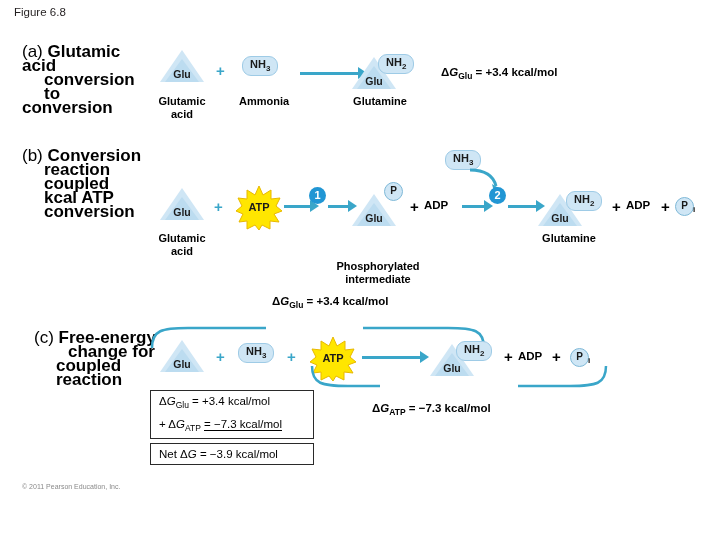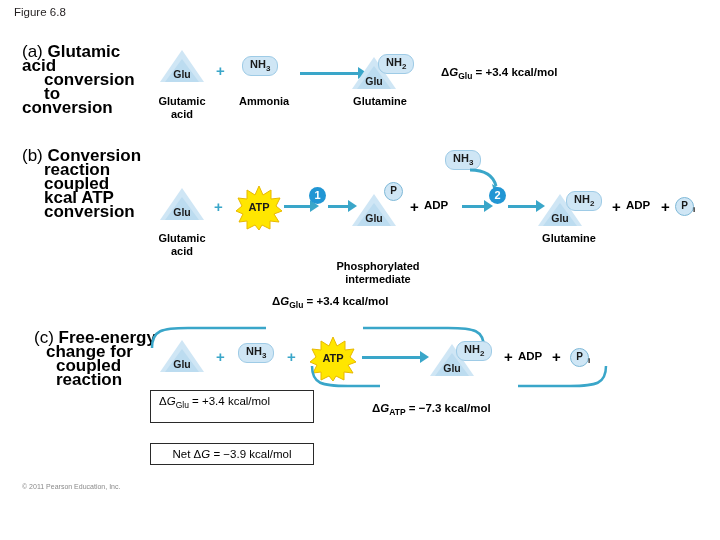--- a/index.html
+++ b/index.html
@@ -223,21 +223,21 @@
 
 <div class="plus-dark" style="left:612px; top:198px;">+</div>
 <div class="abs label-bold" style="left:626px; top:199px;">ADP</div>
 <div class="plus-dark" style="left:661px; top:198px;">+</div>
 <div class="pcirc" style="left:675px; top:197px;">P</div>
 <div class="pi-sub abs" style="left:693px; top:205px;">i</div>
 
 <div class="abs sect" style="left:34px; top:331px; width:130px;">
   <span class="tag">(c)</span>
   <span class="txt">Free-energy</span><br>
-  <span class="txt" style="margin-left:12px;">change for</span><br>
+  <span class="txt" style="margin-left:34px;">change for</span><br>
   <span class="txt" style="margin-left:22px;">coupled</span><br>
   <span class="txt" style="margin-left:22px;">reaction</span>
 </div>
 
 <div class="abs dg" style="left:272px; top:295px;">Δ<i>G</i><sub>Glu</sub> = +3.4 kcal/mol</div>
 <svg class="abs" style="left:148px; top:312px;" width="340" height="38">
   <path d="M4,36 C4,18 14,16 40,16 L118,16" stroke="#3aa6c9" stroke-width="2.5" fill="none"></path>
   <path d="M336,36 C336,18 326,16 300,16 L215,16" stroke="#3aa6c9" stroke-width="2.5" fill="none"></path>
 </svg>
 
@@ -275,18 +275,19 @@
 <div class="pi-sub abs" style="left:588px; top:356px;">i</div>
 
 <svg class="abs" style="left:310px; top:366px;" width="300" height="34">
   <path d="M2,0 C2,18 12,20 38,20 L70,20" stroke="#3aa6c9" stroke-width="2.5" fill="none"></path>
   <path d="M296,0 C296,18 286,20 260,20 L208,20" stroke="#3aa6c9" stroke-width="2.5" fill="none"></path>
 </svg>
 <div class="abs dg" style="left:372px; top:402px;">Δ<i>G</i><sub>ATP</sub> = −7.3 kcal/mol</div>
 
 <div class="eqbox" style="left:150px; top:390px; width:146px;">
   <div style="margin-bottom:8px;">Δ<i>G</i><sub style="font-size:8.5px;">Glu</sub> = +3.4 kcal/mol</div>
-</div>
-<div class="eqbox" style="left:150px; top:443px; width:146px;text-align:center;">
+  <div>+ Δ<i>G</i><sub style="font-size:8.5px;">ATP</sub> <span class="underline-neg">= −7.3 kcal/mol</span></div>
+</div>
+<div class="eqbox" style="left:150px; top:443px; width:146px;">
   <div>Net Δ<i>G</i> = −3.9 kcal/mol</div>
 </div>
 
 <div class="abs copyright">© 2011 Pearson Education, Inc.</div>
 
 </body></html>

